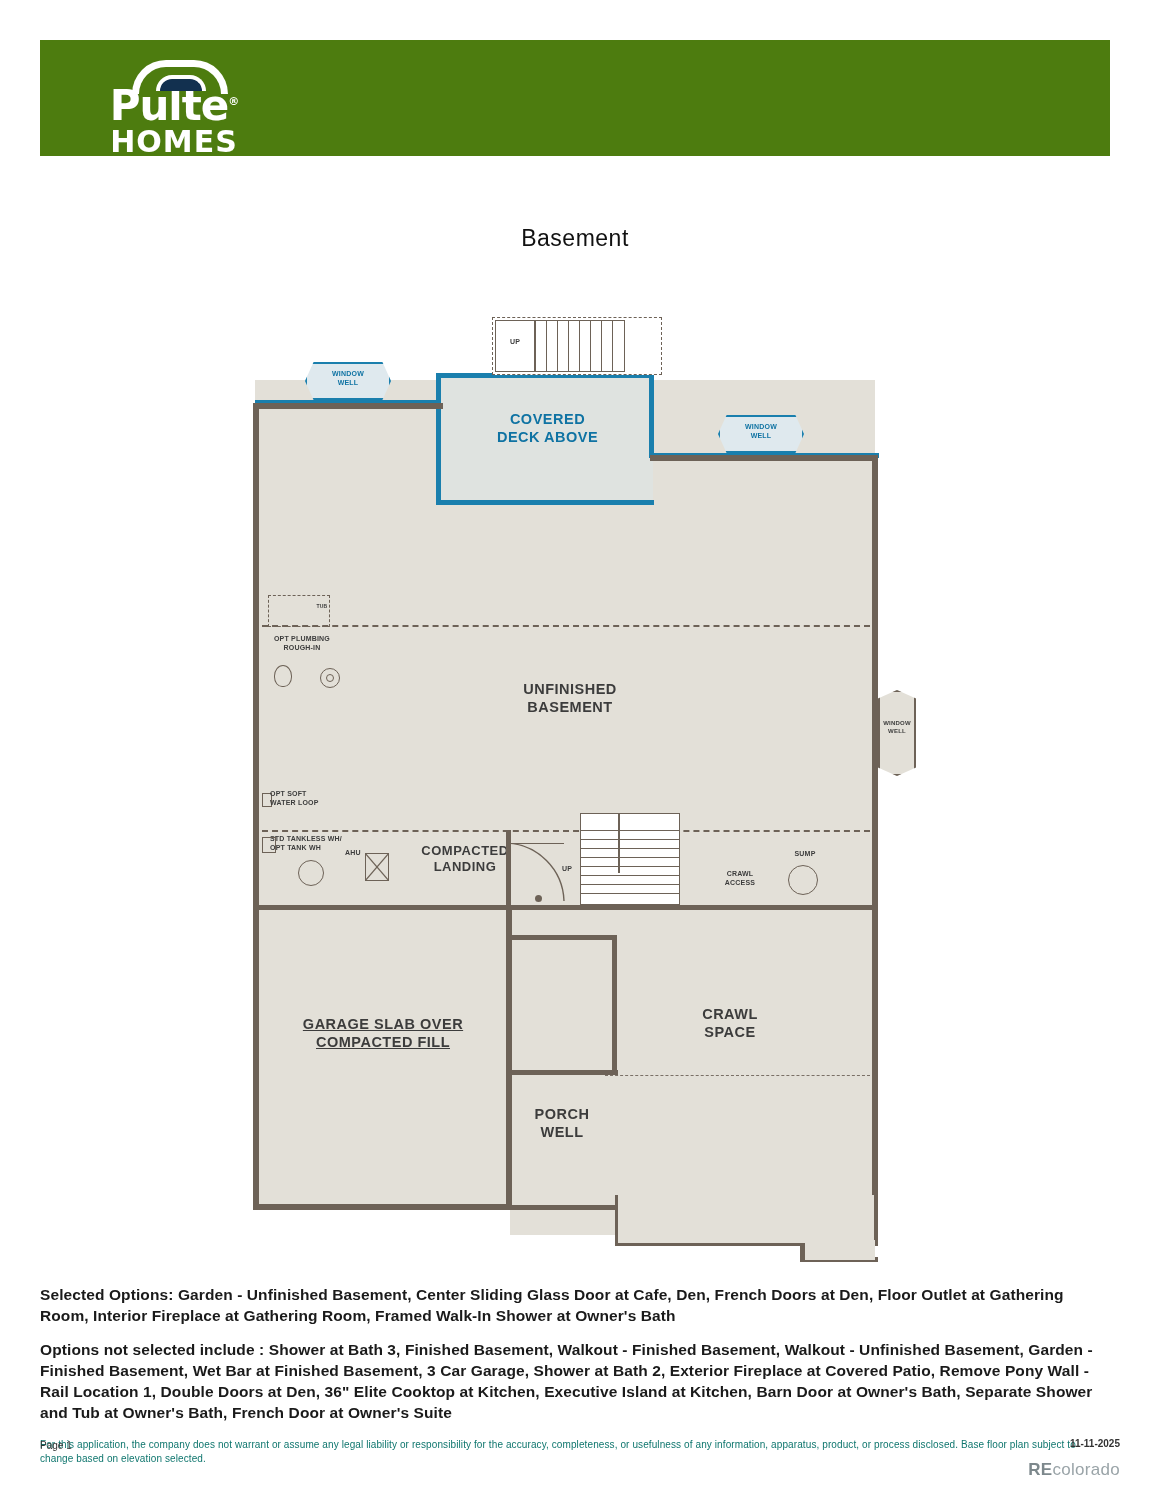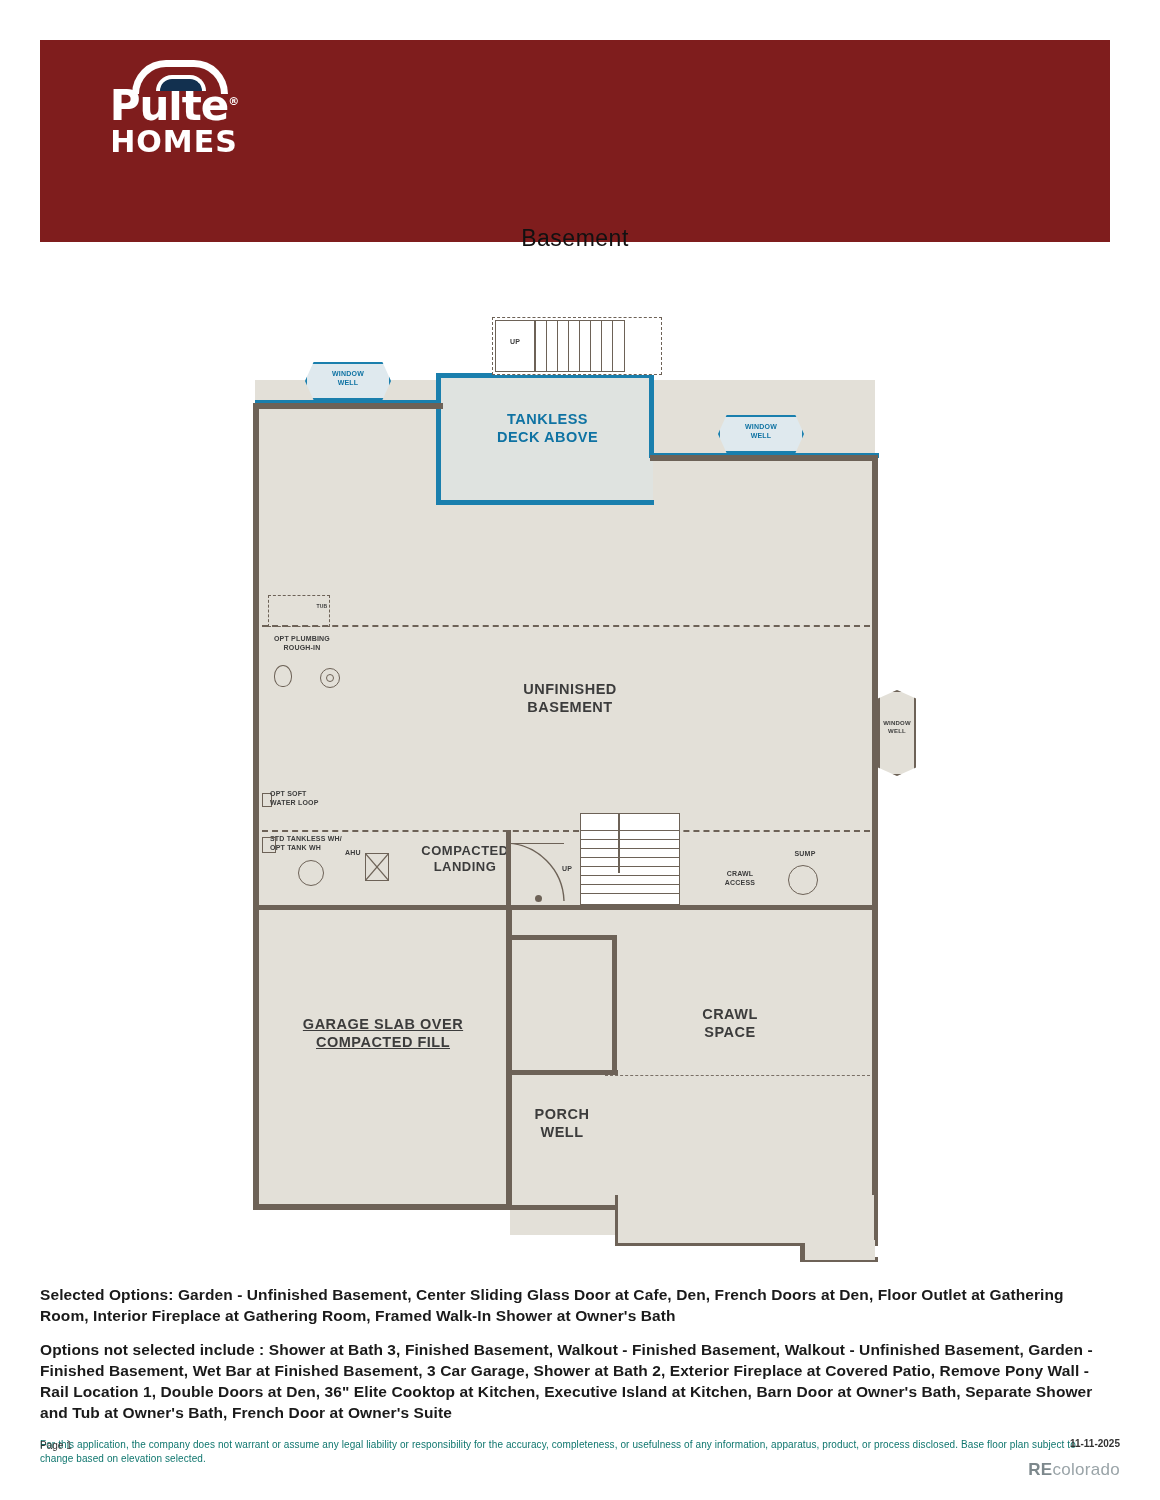--- a/index.html
+++ b/index.html
@@ -21,22 +21,22 @@
     width: 1080px;
     height: 1430px;
     background: #ffffff;
   }
 
   
   .header {
     position: absolute;
     left: 0; top: 0;
     width: 1070px;
-    height: 202px;
-    background: #7f1d1d;
+    height: 116px;
+    background: #4d7c0f;
     color: #ffffff;
   }
   .logo-box {
     position: absolute;
     left: 0; top: 0;
     width: 268px; height: 163px;
     display: flex; align-items: center; justify-content: center;
     flex-direction: column;
   }
   .logo-pulte {
@@ -282,21 +282,21 @@
 
     <div class="blue-fill" style="left:398px; top:110px; width:215px; height:130px;"></div>
     <div class="blue-wall" style="left:396px; top:108px; width:218px; height:5px;"></div>
     <div class="blue-wall" style="left:396px; top:108px; width:5px; height:132px;"></div>
     <div class="blue-wall" style="left:396px; top:235px; width:218px; height:5px;"></div>
     <div class="blue-wall" style="left:609px; top:108px; width:5px; height:85px;"></div>
     <div class="blue-wall" style="left:609px; top:188px; width:230px; height:5px;"></div>
     <div class="blue-wall" style="left:215px; top:135px; width:185px; height:5px;"></div>
 
     <div class="roomlabel blue" style="left:420px; top:145px; width:175px;">
-      <div>TANKLESS</div>
+      <div>COVERED</div>
       <div>DECK ABOVE</div>
     </div>
 
     <div class="wall" style="left:213px; top:138px; width:6px; height:520px;"></div>
     <div class="wall" style="left:213px; top:138px; width:190px; height:6px;"></div>
     <div class="wall" style="left:610px; top:190px; width:228px; height:6px;"></div>
     <div class="wall" style="left:832px; top:190px; width:6px; height:500px;"></div>
 
     <div class="box-dashed" style="left:452px; top:52px; width:170px; height:58px; background:#ffffff;"></div>
     <div class="box-outline" style="left:455px; top:55px; width:40px; height:52px; background:#ffffff;"></div>

